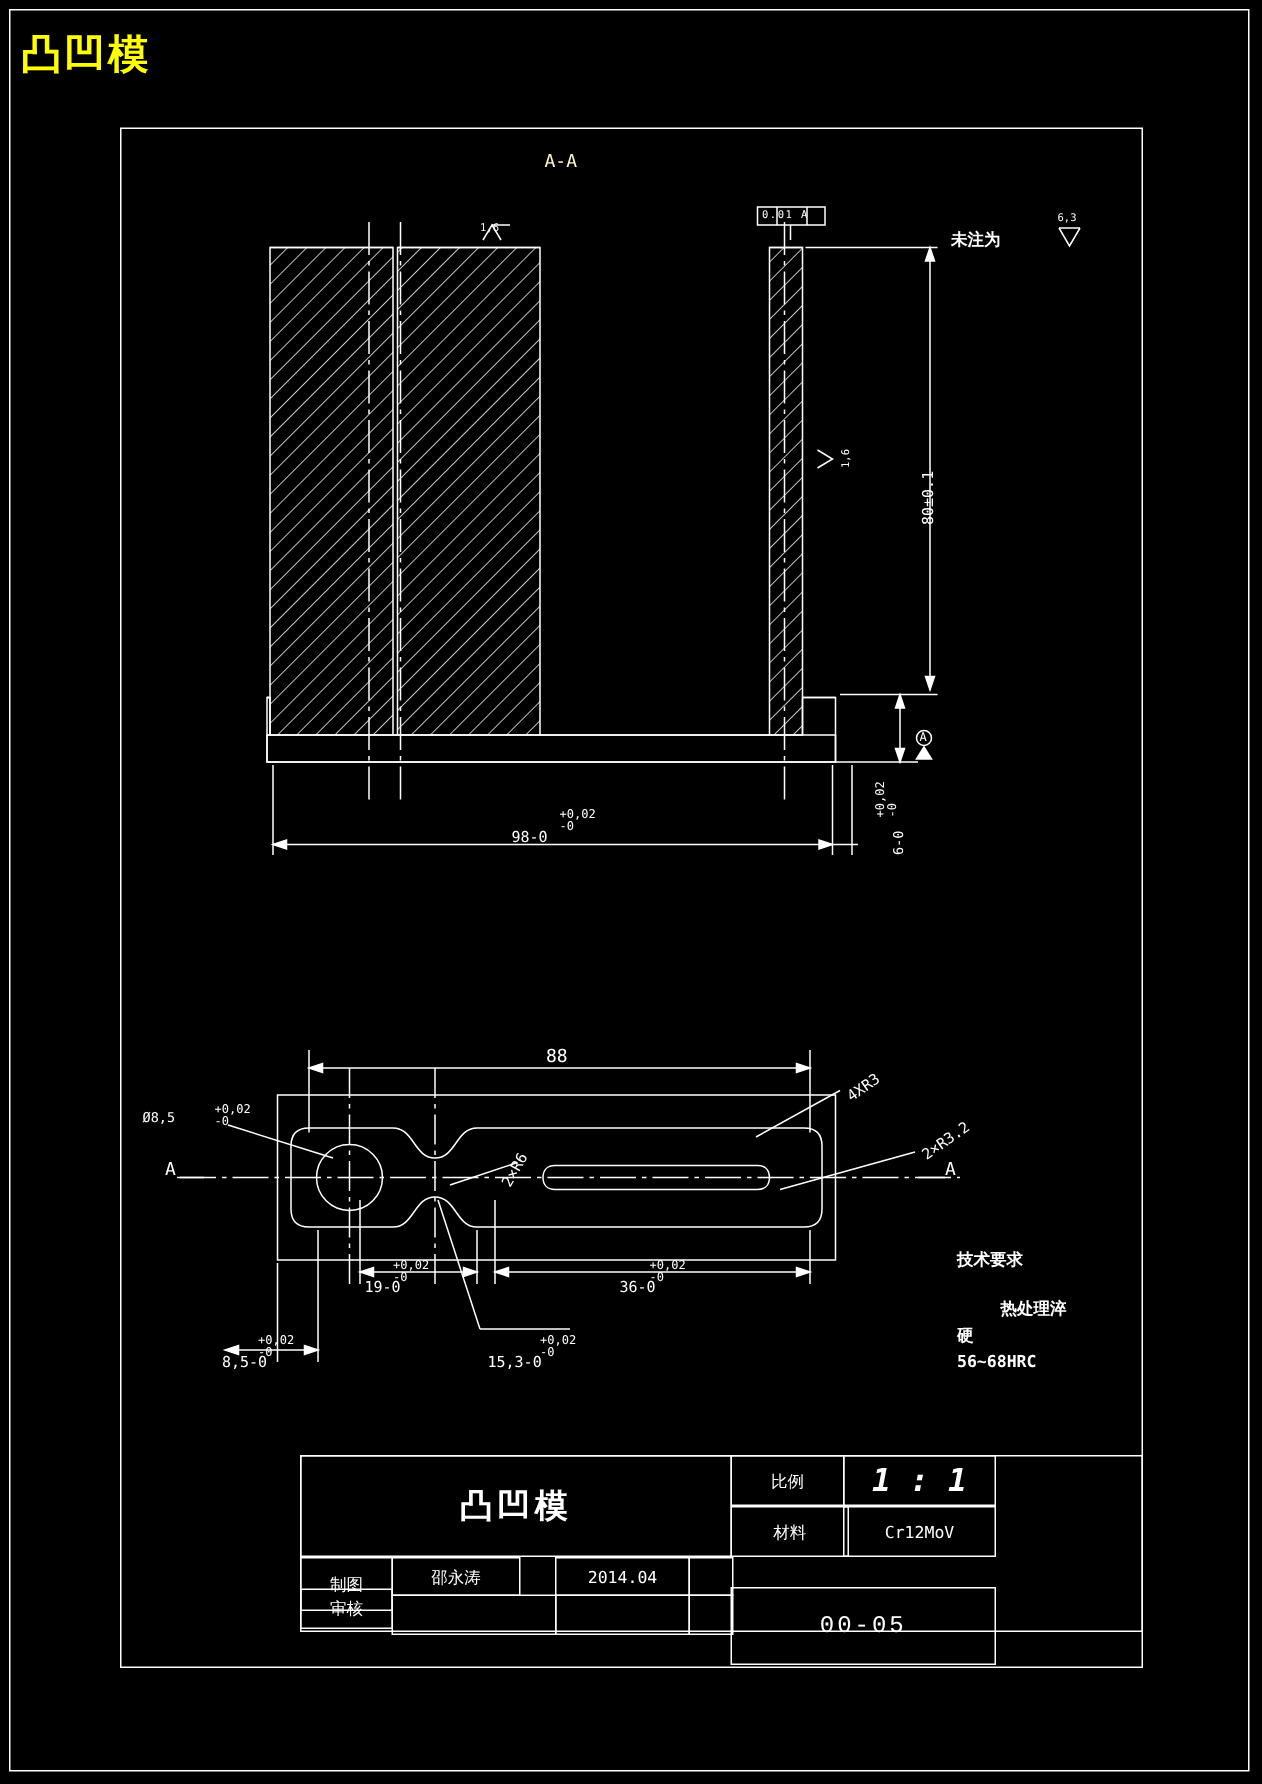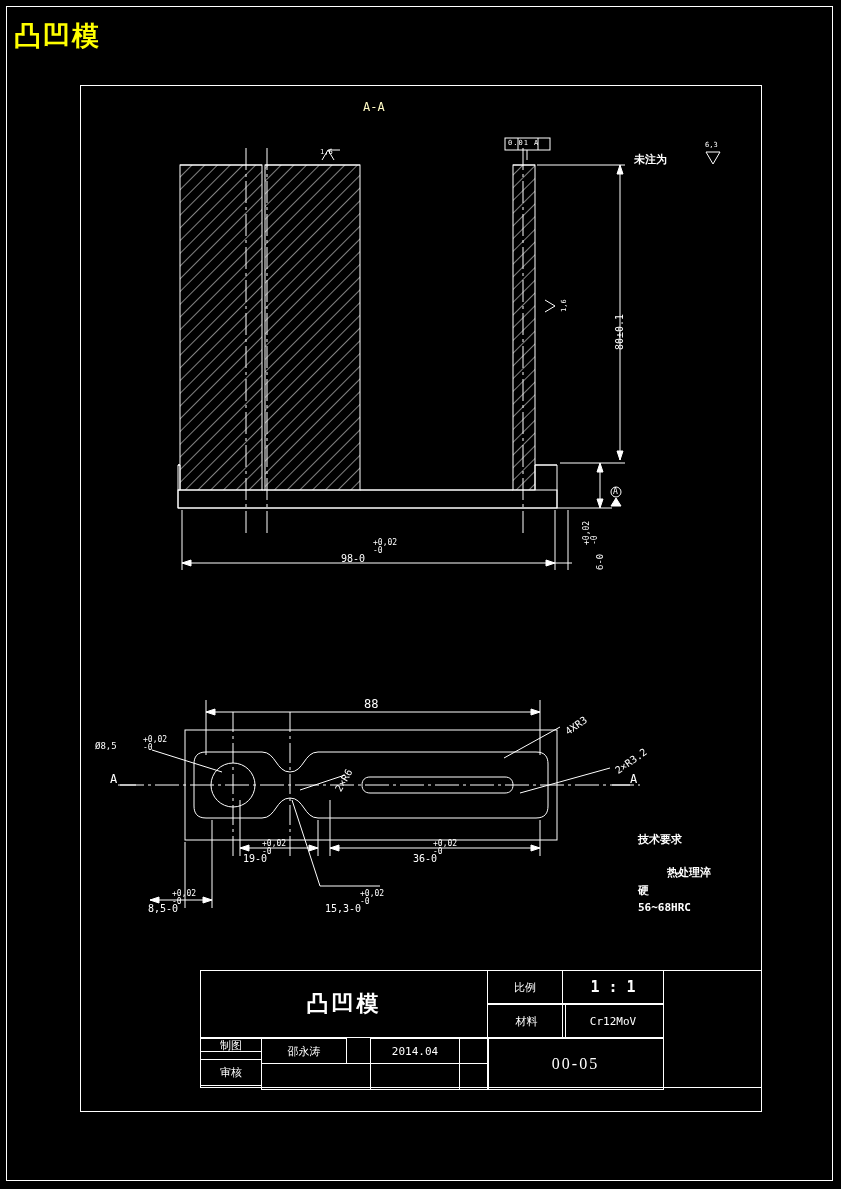--- a/index.html
+++ b/index.html
@@ -115,32 +115,34 @@
     font-family: "DejaVu Sans", sans-serif;
     font-size: 11px;
     color: #ffffff;
   }
   .tb-name {
     font-size: 22px;
     font-weight: bold;
     letter-spacing: 3px;
   }
   .tb-code {
-    font-family: Liberation Serif, serif;
+    font-family: Liberation Mono, monospace;
     font-size: 16px;
     letter-spacing: 2px;
+    margin-top: 20px;
   }
   .tb-mono {
     font-family: "DejaVu Sans Mono", monospace;
     font-size: 11px;
   }
   .tb-big {
     font-family: "DejaVu Sans Mono", monospace;
-    font-size: 15px;
+    font-size: 21px;
     font-weight: bold;
+    font-style: italic;
   }
   .notes {
     position: absolute;
     font-family: "DejaVu Sans", sans-serif;
     font-size: 11px;
     font-weight: bold;
     color: #ffffff;
     white-space: nowrap;
   }
 </style>
@@ -374,21 +376,21 @@
   <div class="tb">
 
     <div class="tb-cell tb-name" style="left:-1px; top:-1px; width:288px; height:68px;">凸凹模</div>
 
     <div class="tb-cell" style="left:286px; top:-1px; width:76px; height:34px;">比例</div>
     <div class="tb-cell tb-big" style="left:361px; top:-1px; width:102px; height:34px;">1 : 1</div>
 
     <div class="tb-cell" style="left:286px; top:33px; width:79px; height:34px;">材料</div>
     <div class="tb-cell tb-mono" style="left:361px; top:33px; width:102px; height:34px;">Cr12MoV</div>
 
-    <div class="tb-cell" style="left:-1px; top:67px; width:62px; height:14px;text-align:center;">制图</div>
+    <div class="tb-cell" style="left:-1px; top:67px; width:62px; height:36px;text-align:center;">制图</div>
     <div class="tb-cell" style="left:60px; top:67px; width:86px; height:26px;">邵永涛</div>
     <div class="tb-cell tb-mono" style="left:169px; top:67px; width:90px; height:26px;">2014.04</div>
     <div class="tb-cell" style="left:258px; top:67px; width:30px; height:26px;"></div>
 
     <div class="tb-cell" style="left:-1px; top:88px; width:62px; height:27px;">审核</div>
     <div class="tb-cell" style="left:60px; top:92px; width:110px; height:27px;"></div>
     <div class="tb-cell" style="left:169px; top:92px; width:90px; height:27px;"></div>
     <div class="tb-cell" style="left:258px; top:92px; width:30px; height:27px;"></div>
 
     <div class="tb-cell tb-code" style="left:286px; top:67px; width:177px; height:52px;">00-05</div>

